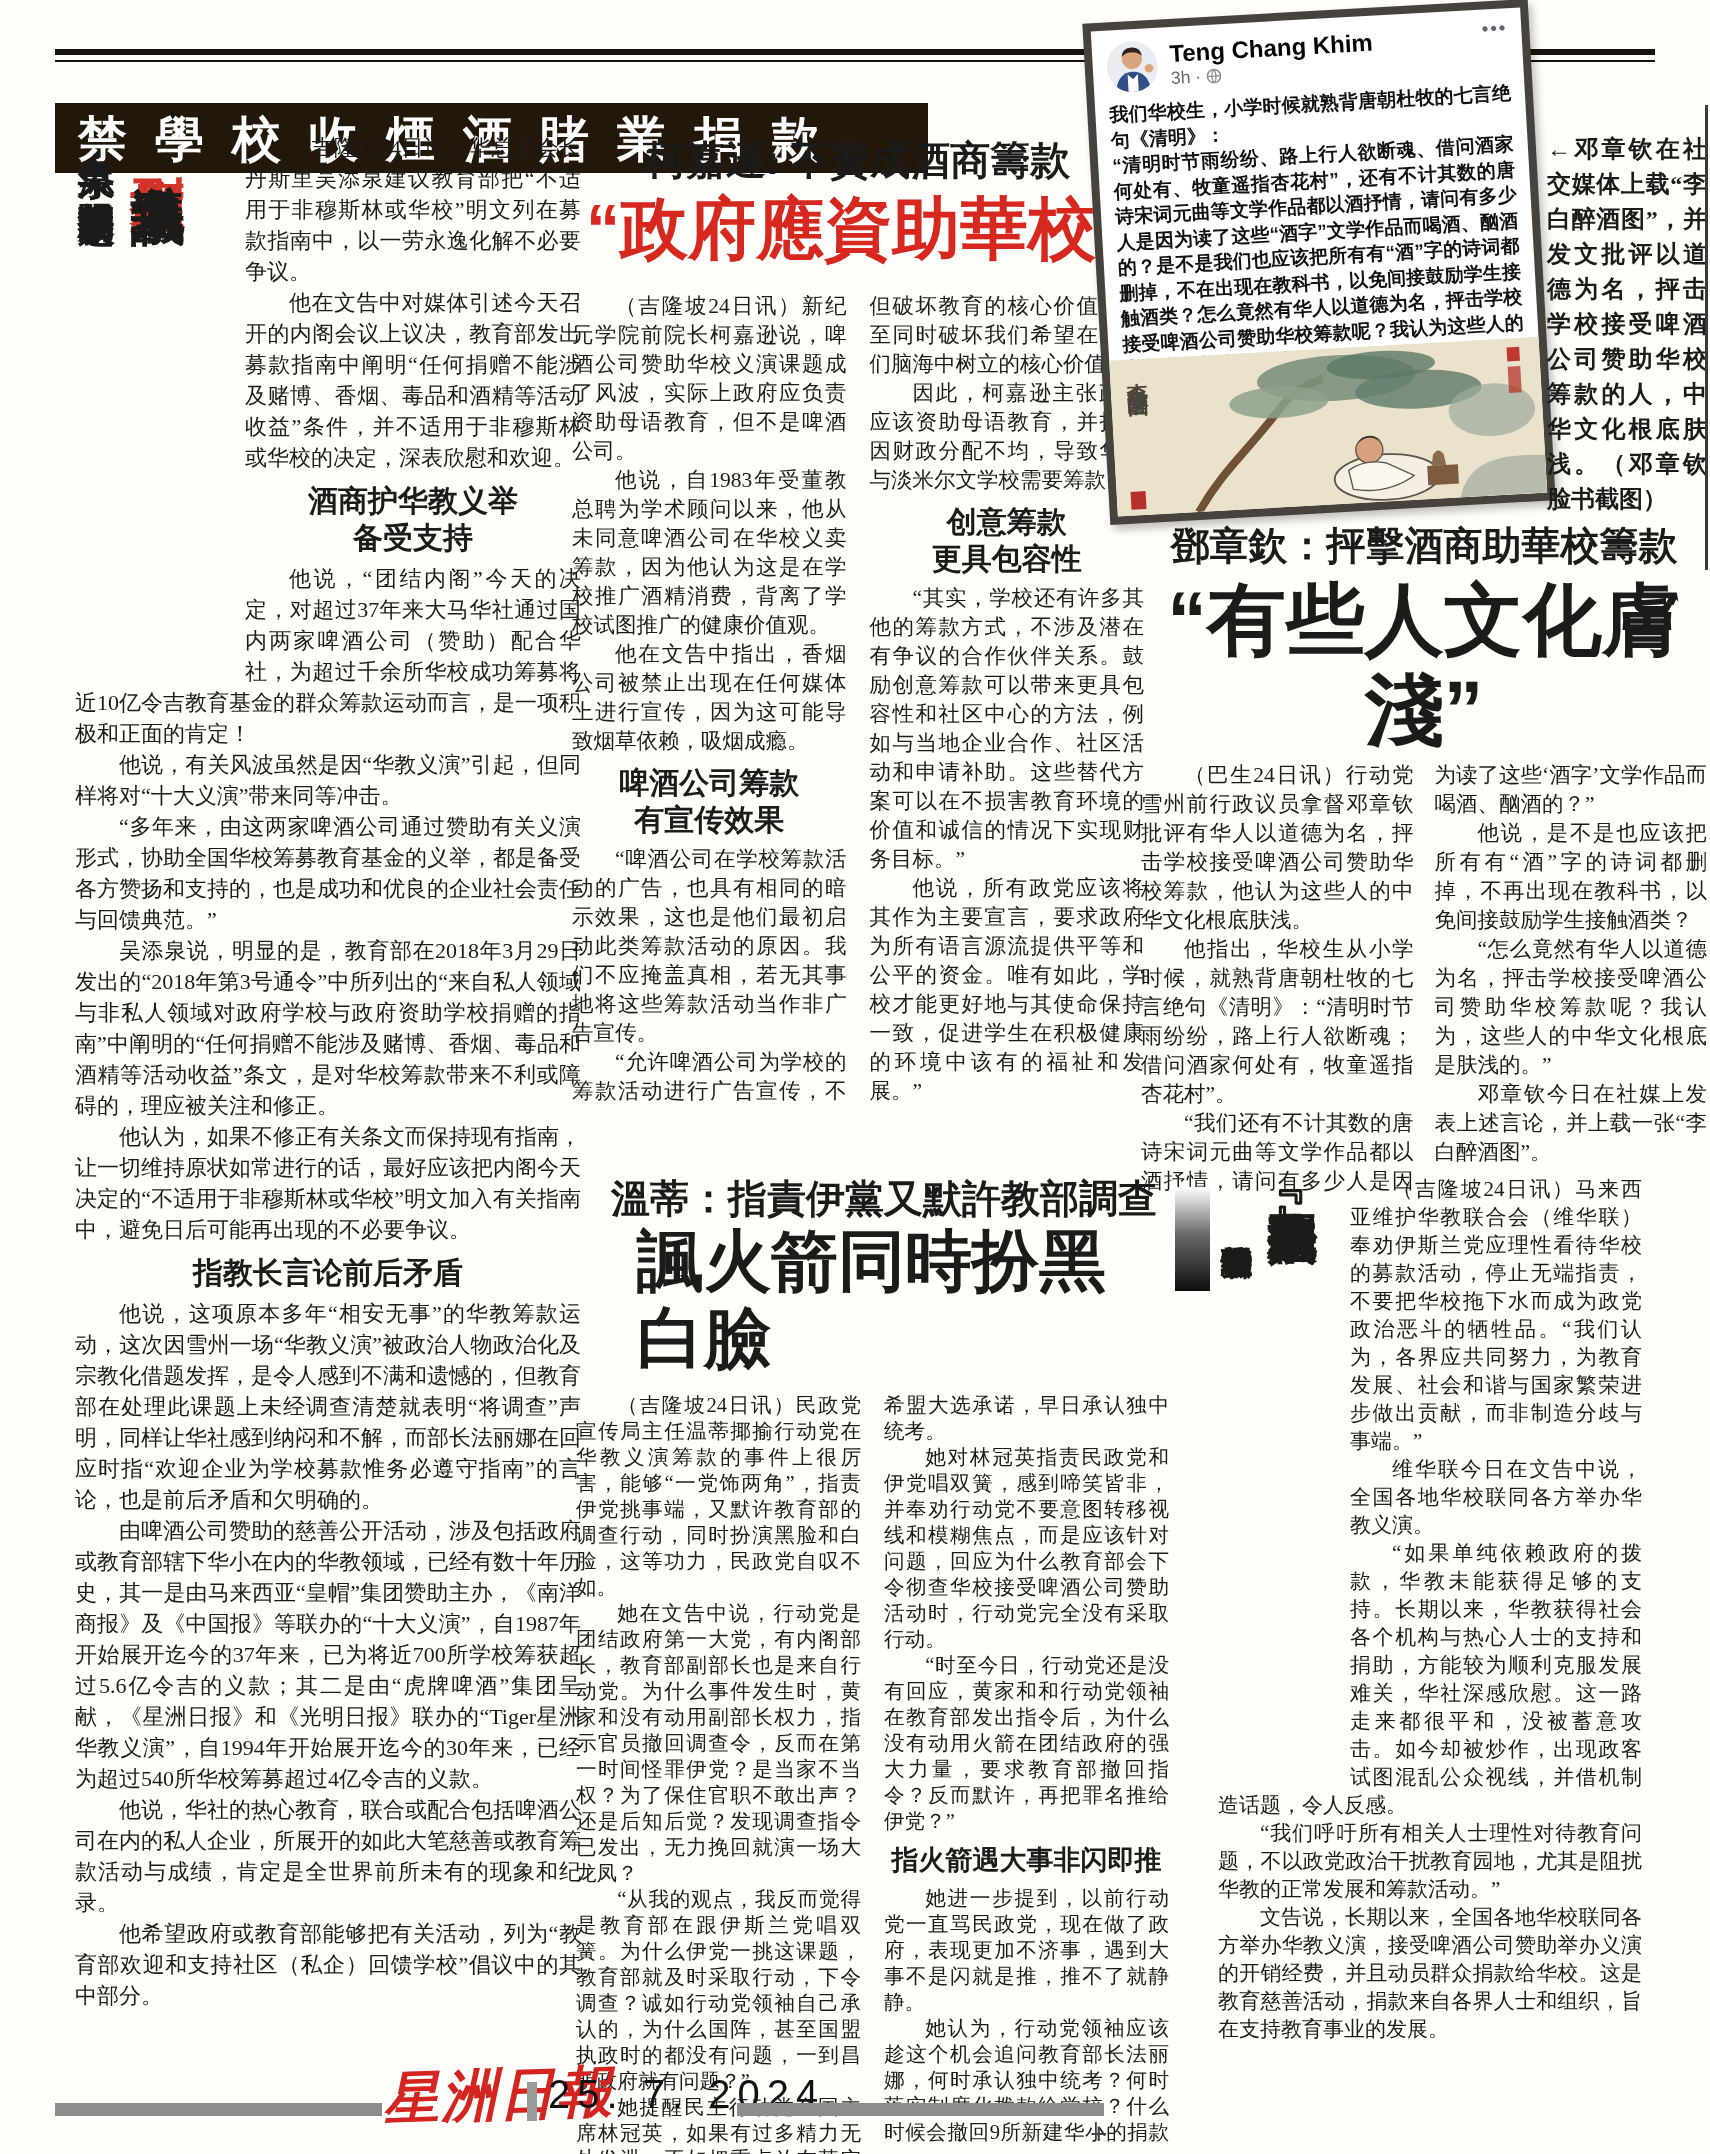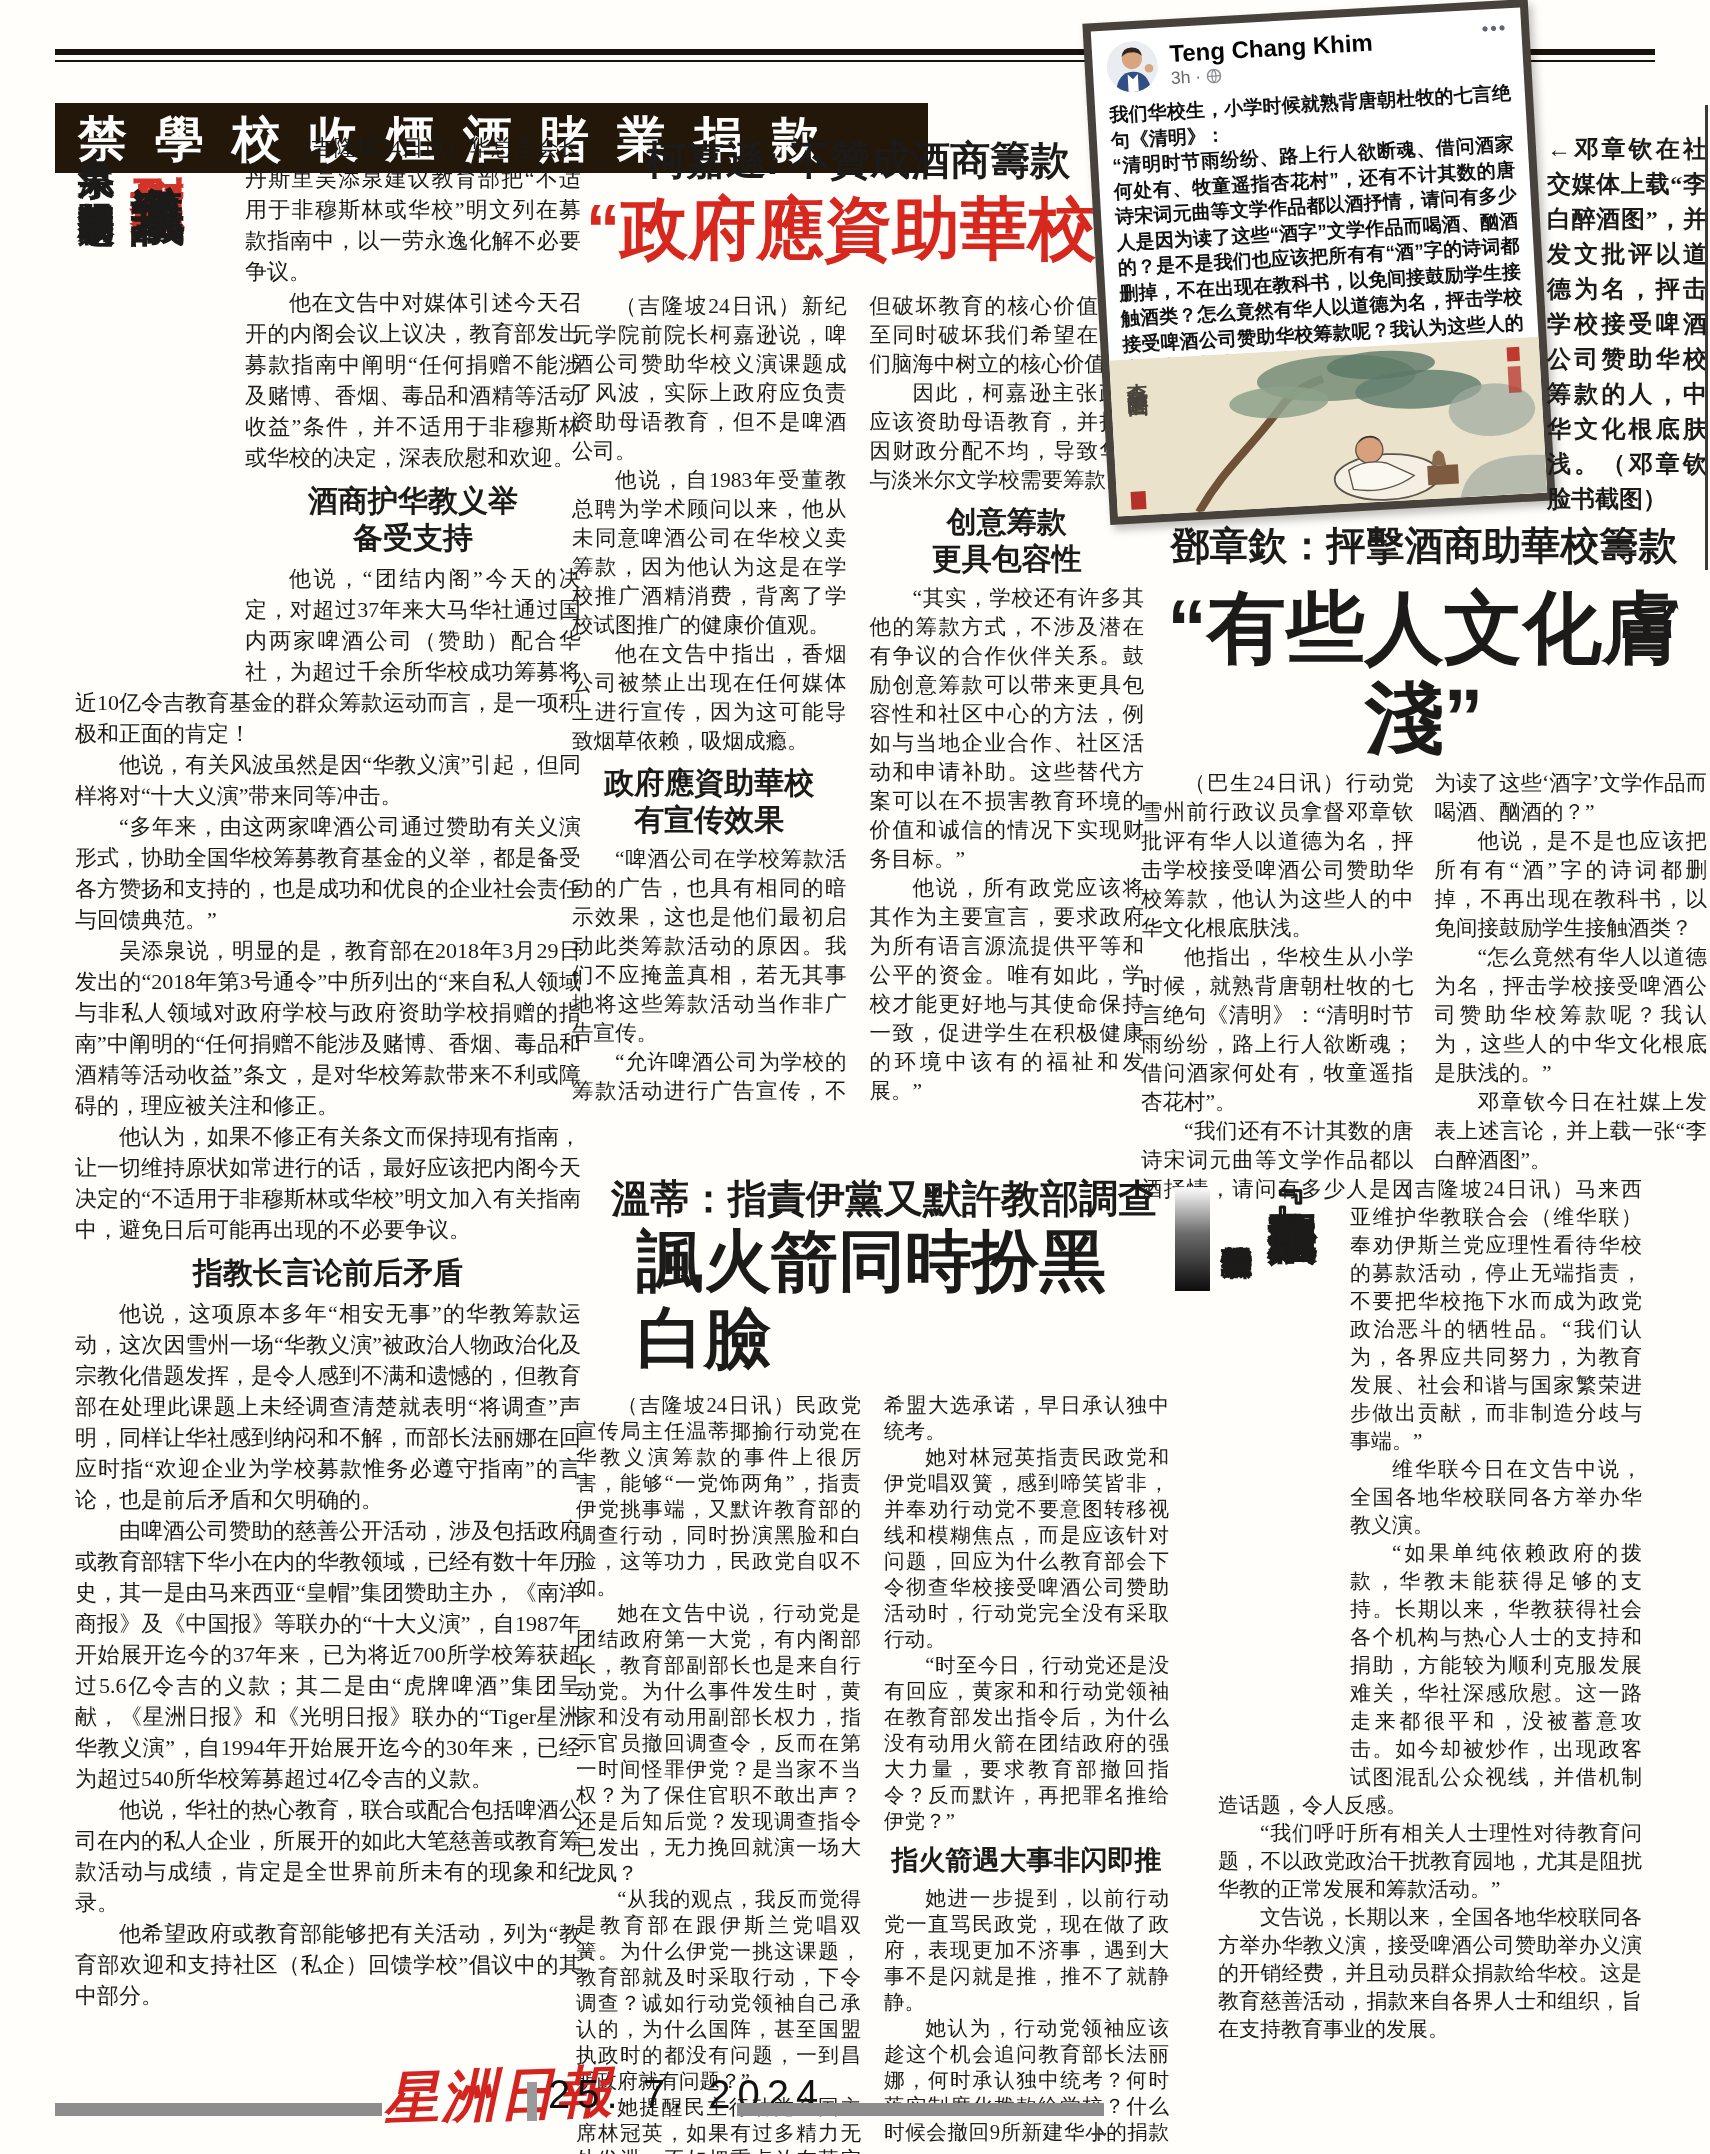--- a/index.html
+++ b/index.html
@@ -23,21 +23,21 @@
   .la-side{font-family:"Liberation Sans",sans-serif;font-size:37px;font-weight:600;line-height:1.1;margin-block-start:14px;letter-spacing:0.9px;}
   
   .article-mid{position:absolute;left:572px;top:137px;width:572px;}
   .article-mid .kicker{font-size:40px;line-height:47px;}
   .mid-headline{font-family:"Liberation Sans",sans-serif;font-weight:900;color:#d6281f;text-align:center;font-size:68px;line-height:81px;margin-top:3.5px;}
   .mid-body{margin-top:23px;height:832px;column-count:2;column-gap:23px;overflow:hidden;}
   .mid-body p{font-size:21.5px;line-height:29px;}
   
   .article-deng{position:absolute;left:1141px;top:523px;width:566px;}
   .article-deng .kicker{font-size:39px;line-height:46px;}
-  .deng-headline{font-family:"Liberation Sans",sans-serif;font-weight:900;text-align:center;font-size:79px;line-height:90px;margin-top:14px;}
+  .deng-headline{font-family:"Liberation Sans",sans-serif;font-weight:900;text-align:center;font-size:79px;line-height:90px;margin-top:6px;}
   .deng-body{margin-top:6px;height:485px;column-count:2;column-gap:21px;overflow:hidden;}
   .deng-body p{font-size:21.5px;line-height:29px;}
   
   .article-wendy{position:absolute;left:576px;top:1176px;width:593px;}
   .article-wendy .kicker{font-size:39px;line-height:46px;text-align:left;padding-left:35px;}
   .wendy-headline{font-family:"Liberation Sans",sans-serif;font-weight:900;font-size:67px;line-height:77px;padding-left:61px;}
   .wendy-body{margin-top:16px;height:787px;column-count:2;column-gap:23px;overflow:hidden;}
   .wendy-body p{font-size:20.6px;line-height:26px;}
   .wendy-body .subhead{font-size:27px;line-height:35px;}
   .accent-bar{position:absolute;left:1175px;top:1187px;width:35px;height:104px;background:linear-gradient(#ffffff,#6b6b6b 45%,#0d0d0d);}
@@ -111,21 +111,21 @@
   </div>
 
   <div class="article-mid">
     <div class="kicker">柯嘉遜: 不贊成酒商籌款</div>
     <div class="mid-headline">“政府應資助華校”</div>
     <div class="mid-body btxt">
       <p>（吉隆坡24日讯）新纪元学院前院长柯嘉逊说，啤酒公司赞助华校义演课题成了风波，实际上政府应负责资助母语教育，但不是啤酒公司。</p>
       <p>他说，自1983年受董教总聘为学术顾问以来，他从未同意啤酒公司在华校义卖筹款，因为他认为这是在学校推广酒精消费，背离了学校试图推广的健康价值观。</p>
       <p>他在文告中指出，香烟公司被禁止出现在任何媒体上进行宣传，因为这可能导致烟草依赖，吸烟成瘾。</p>
       <div class="subhead">
-        <div>政府應資助華校</div>
+        <div>啤酒公司筹款</div>
         <div>有宣传效果</div>
       </div>
       <p>“啤酒公司在学校筹款活动的广告，也具有相同的暗示效果，这也是他们最初启动此类筹款活动的原因。我们不应掩盖真相，若无其事地将这些筹款活动当作非广告宣传。</p>
       <p>“允许啤酒公司为学校的筹款活动进行广告宣传，不但破坏教育的核心价值，甚至同时破坏我们希望在孩子们脑海中树立的核心价值。”</p>
       <p>因此，柯嘉逊主张政府应该资助母语教育，并指出因财政分配不均，导致华校与淡米尔文学校需要筹款。</p>
       <div class="subhead">
         <div>创意筹款</div>
         <div>更具包容性</div>
       </div>
       <p>“其实，学校还有许多其他的筹款方式，不涉及潜在有争议的合作伙伴关系。鼓励创意筹款可以带来更具包容性和社区中心的方法，例如与当地企业合作、社区活动和申请补助。这些替代方案可以在不损害教育环境的价值和诚信的情况下实现财务目标。”</p>

